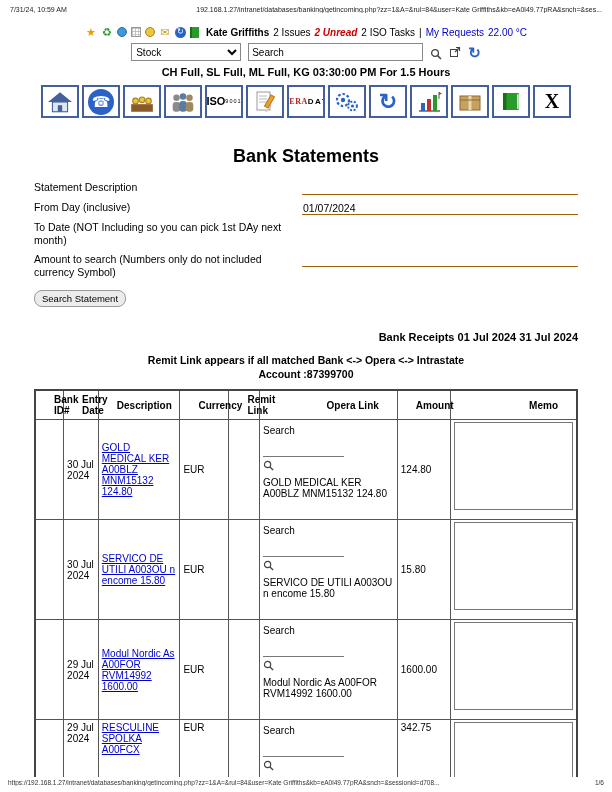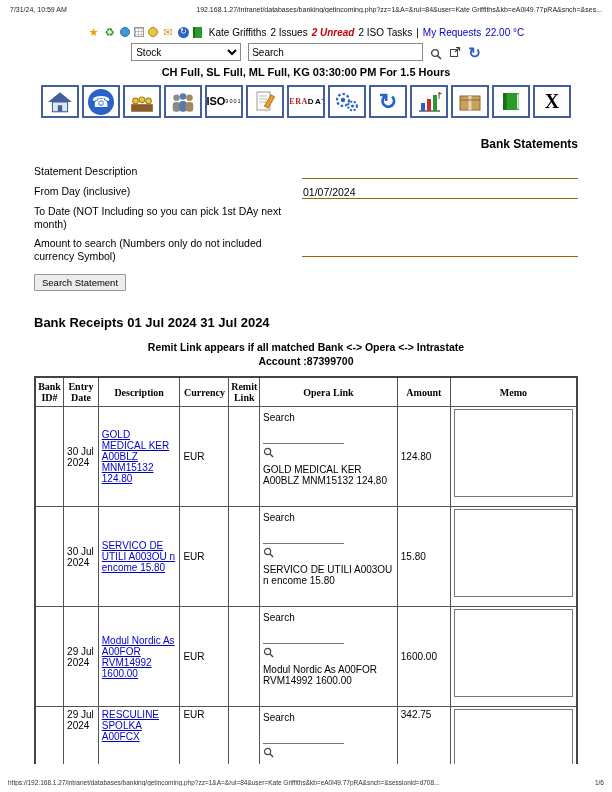--- a/index.html
+++ b/index.html
@@ -27,21 +27,21 @@
   .ic-recycle { color:#1f9a1f; }
   .ic-globe   { width:10px; height:10px; border-radius:50%; background:#3f97d8; border:1px solid #2a6fa8; }
   .ic-grid    { width:10px; height:10px; border:1px solid #999; background-color:#fff;
                 background-image:linear-gradient(#bbb 1px, transparent 1px),
                                  linear-gradient(90deg,#bbb 1px, transparent 1px);
                 background-size:3.2px 3.2px; }
   .ic-coin    { width:10px; height:10px; border-radius:50%; background:#ecc440; border:1px solid #a8841c; }
   .ic-mail    { color:#c89a20; }
   .ic-sync    { width:11px; height:11px; border-radius:50%; background:#2a62c8; color:#fff; font-size:8px; }
   .ic-book    { width:9px; height:11px; background:#2a9a2a; border-left:2px solid #177017; }
-  .user-name  { font-weight:normal; margin-left:3px; }
+  .user-name  { font-weight:bold; margin-left:3px; }
   .unread     { color:#cc0000; font-weight:bold; font-style:italic; }
   .blue-link  { color:#0000cc; cursor:pointer; }
 
   
   .search-row { display:flex; justify-content:center; align-items:center; gap:7px; margin-top:5px; }
   select.cat  { width:110px; height:18px; font-size:10px; font-family:inherit; border:1px solid #888; background:#fff; cursor:pointer; }
   input.search-q { width:175px; height:18px; font-size:10px; border:1px solid #888; padding:0 3px; font-family:inherit; }
   .srch-icons { display:flex; gap:7px; align-items:center; }
   .refresh-glyph { color:#2a62c8; font-size:15px; font-weight:bold; line-height:1; cursor:pointer; }
 
@@ -54,39 +54,39 @@
   .tb-text { display:flex; flex-direction:row; align-items:center; line-height:1; }
   .iso-big { font-weight:bold; font-size:11px; }
   .iso-small { font-size:5.5px; letter-spacing:1px; }
   .opera-top { font-family:"Liberation Serif", serif; color:#b02020; font-size:8px; font-weight:bold; letter-spacing:.5px; }
   .opera-bottom { font-size:8px; font-weight:bold; letter-spacing:1.5px; }
   .phone-glyph { color:#fff; background:#2a62c8; width:26px; height:26px; border-radius:50%;
                  display:flex; align-items:center; justify-content:center; font-size:15px; }
   .sync-glyph { color:#2a62c8; font-size:22px; font-weight:bold; }
   .x-glyph { font-size:20px; font-weight:bold; font-family:"Liberation Serif", serif; }
 
-  h1.title { text-align:right; font-size:12px; font-weight:bold; margin-top:19px; }
+  h1.title { text-align:center; font-size:18px; font-weight:bold; margin-top:28px; }
 
   
   .form { margin-top:14px; }
-  .frow { display:flex; align-items:center; margin-bottom:6px; }
+  .frow { display:flex; align-items:flex-start; margin-bottom:6px; }
   .flabel { width:268px; font-size:10.5px; line-height:1.25; }
   .finput { flex:1; border:none; border-bottom:1px solid #a16207; font-size:10.5px; height:14px;
             background:transparent; font-family:inherit; padding:0 1px; }
   .btn { margin-top:4px; font-size:9.5px; padding:2px 7px; border:1px solid #999;
-         background:#ececec; border-radius:1px; font-family:inherit; cursor:pointer; }
-
-  
-  .receipts-title { text-align:left; font-size:13px; font-weight:bold; margin-top:24px; }
+         background:#ececec; border-radius:8px; font-family:inherit; cursor:pointer; }
+
+  
+  .receipts-title { text-align:right; font-size:11px; font-weight:bold; margin-top:24px; }
   .notes { margin-top:10px; text-align:center; font-size:10.5px; font-weight:bold; line-height:1.35; }
 
   .table-wrap { margin-top:8px; height:388px; overflow:hidden; }
   table.grid { width:100%; border-collapse:collapse; border:2px solid #444; table-layout:fixed; }
-  .grid th { border:1px solid #555; font-size:10px; text-align:center; padding:2px 0;
-             vertical-align:middle; height:30px; font-weight:bold;font-family:Liberation Serif, serif; }
+  .grid th { border:1px solid #555; font-size:10px; text-align:right; padding:2px 18px;
+             vertical-align:middle; height:30px; font-weight:bold; }
   .grid td { border:1px solid #555; font-size:10px; padding:2px 3px; vertical-align:middle;
              word-wrap:break-word; }
   tr.r { height:100px; }
   tr.r-cut td { vertical-align:top; }
   td.opera-cell, td.memo-cell { vertical-align:top; }
   a.desc-link { color:#0000cc; text-decoration:underline; }
   .opera-search { margin:3px 0 10px; cursor:pointer; }
   .opera-input { display:block; width:62%; border:none; border-bottom:1px solid #777;
                  height:11px; background:transparent; }
   .mag { display:inline-block; margin-top:3px; cursor:pointer; }

